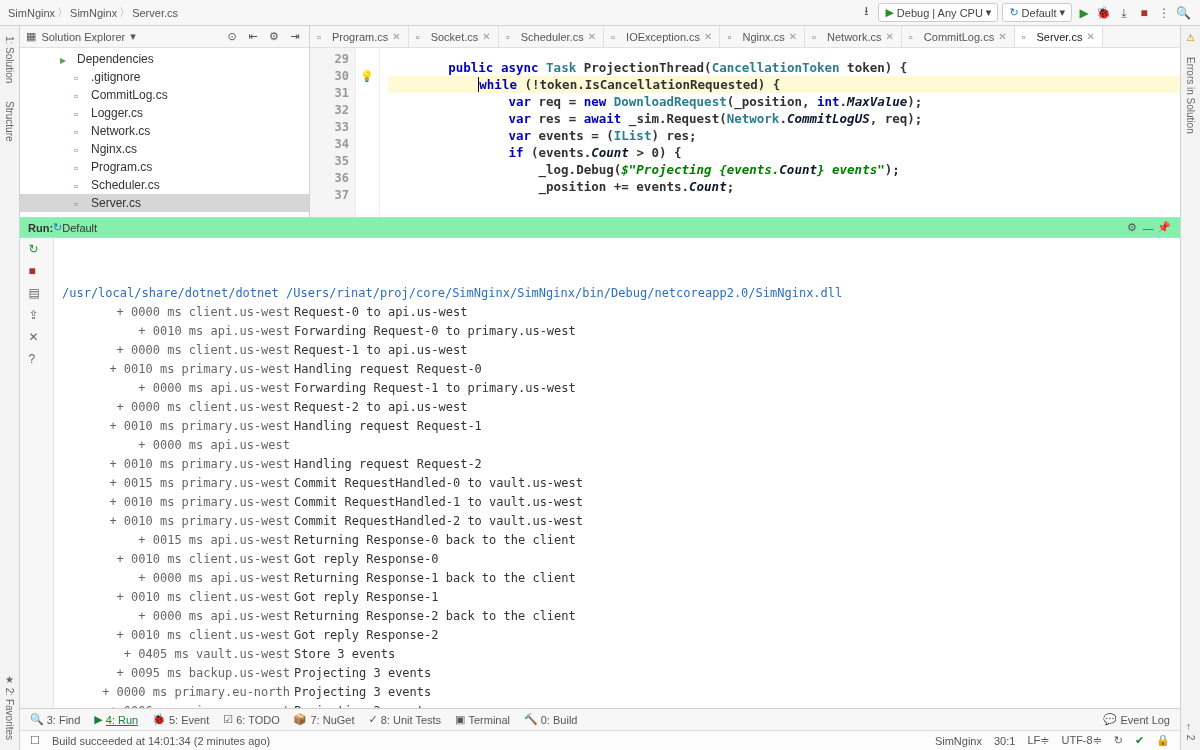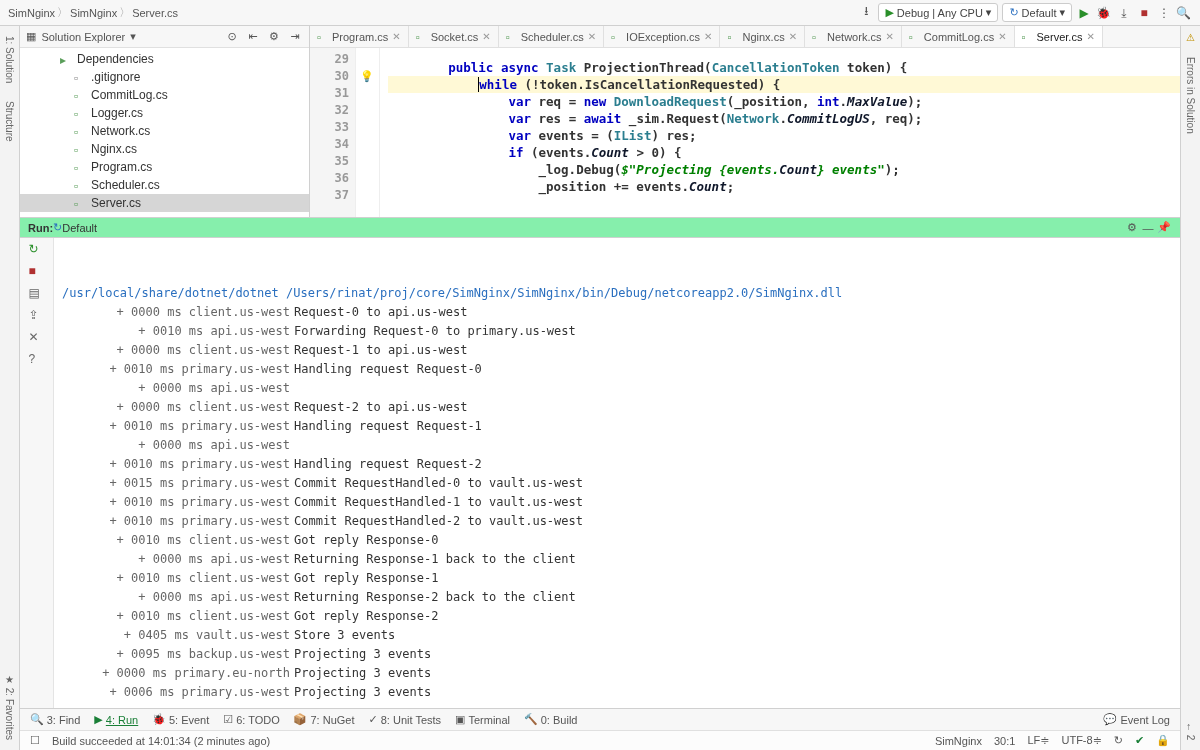--- a/index.html
+++ b/index.html
@@ -273,20 +273,21 @@
           <div class="row">
             <span class="time"><span class="plus">+ 0000 ms client.us-west</span></span>
             <span class="msg">Request-1 to api.us-west</span>
           </div>
           <div class="row">
             <span class="time"><span class="plus">+ 0010 ms primary.us-west</span></span>
             <span class="msg">Handling request Request-0</span>
           </div>
           <div class="row">
             <span class="time"><span class="plus">+ 0000 ms api.us-west</span></span>
+            <span class="msg">Forwarding Request-1 to primary.us-west</span>
           </div>
           <div class="row">
             <span class="time"><span class="plus">+ 0000 ms client.us-west</span></span>
             <span class="msg">Request-2 to api.us-west</span>
           </div>
           <div class="row">
             <span class="time"><span class="plus">+ 0010 ms primary.us-west</span></span>
             <span class="msg">Handling request Request-1</span>
           </div>
           <div class="row">
@@ -300,20 +301,24 @@
             <span class="time"><span class="plus">+ 0015 ms primary.us-west</span></span>
             <span class="msg">Commit RequestHandled-0 to vault.us-west</span>
           </div>
           <div class="row">
             <span class="time"><span class="plus">+ 0010 ms primary.us-west</span></span>
             <span class="msg">Commit RequestHandled-1 to vault.us-west</span>
           </div>
           <div class="row">
             <span class="time"><span class="plus">+ 0010 ms primary.us-west</span></span>
             <span class="msg">Commit RequestHandled-2 to vault.us-west</span>
+          </div>
+          <div class="row">
+            <span class="time"><span class="plus">+ 0015 ms api.us-west</span></span>
+            <span class="msg">Returning Response-0 back to the client</span>
           </div>
           <div class="row">
             <span class="time"><span class="plus">+ 0010 ms client.us-west</span></span>
             <span class="msg">Got reply Response-0</span>
           </div>
           <div class="row">
             <span class="time"><span class="plus">+ 0000 ms api.us-west</span></span>
             <span class="msg">Returning Response-1 back to the client</span>
           </div>
           <div class="row">

